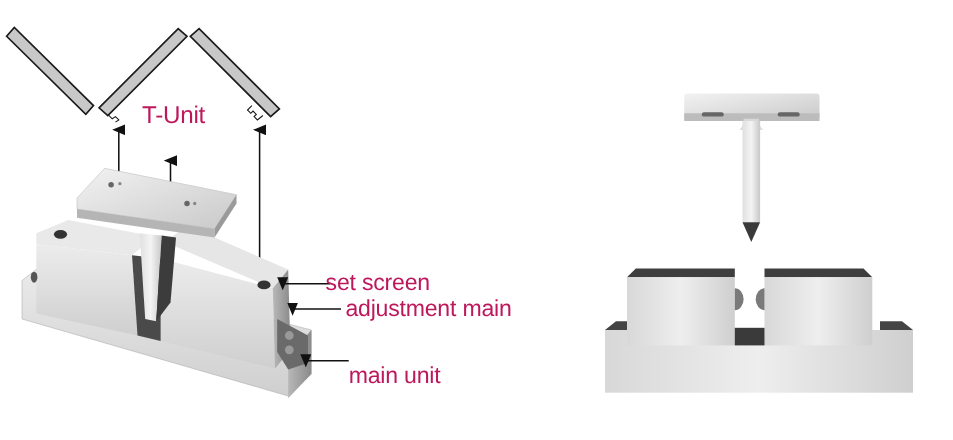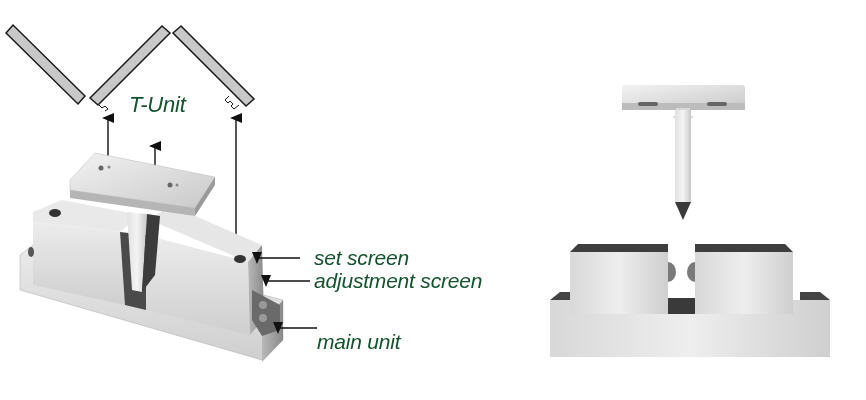--- a/index.html
+++ b/index.html
@@ -1,18 +1,18 @@
 <!DOCTYPE html>
 <html><head>
 <meta charset="utf-8">
 <style>
   html, body { margin:0; padding:0; background:#ffffff; }
   body { width:866px; height:400px; position:relative; overflow:hidden;
          font-family:"Liberation Sans", "DejaVu Sans", sans-serif; }
-  .label { position:absolute; color:#14532d; font-size:21px; line-height:1; white-space:nowrap; letter-spacing:-0.2px;font-style:italic; }
+  .label { position:absolute; color:#be185d; font-size:21px; line-height:1; white-space:nowrap; letter-spacing:-0.2px; }
   svg { position:absolute; left:0; top:0; }
 </style>
 </head>
 <body>
 
 <svg width="866" height="400" viewBox="0 0 866 400">
   <defs>
     <marker id="arrowhead" markerWidth="10" markerHeight="12" refX="5" refY="6" orient="auto" markerUnits="userSpaceOnUse">
       <path d="M0,12 L5,0 L10,12 Z" fill="#111"></path>
     </marker>
@@ -119,15 +119,15 @@
     <polygon points="695,244 785,244 793,252 695,252" fill="#3e3e3e"></polygon>
     <rect x="695" y="252" width="98" height="62" fill="url(#metalRight)"></rect>
 
     <rect x="668" y="298" width="27" height="16" fill="#3a3a3a"></rect>
     <path d="M668,262 a8,10 0 0,1 0,20 z" fill="#7a7a7a"></path>
     <path d="M695,262 a8,10 0 0,0 0,20 z" fill="#7a7a7a"></path>
   </g>
 </svg>
 
 <div class="label" style="left:129px; top:94px; font-size:22px;">T-Unit</div>
-<div class="label" style="left:314px; top:247px;">set screen</div>
-<div class="label" style="left:314px; top:270px;">adjustment screen</div>
+<div class="label" style="left:296px; top:247px;">set screen</div>
+<div class="label" style="left:314px; top:270px;">adjustment main</div>
 <div class="label" style="left:317px; top:331px;">main unit</div>
 
 </body></html>

